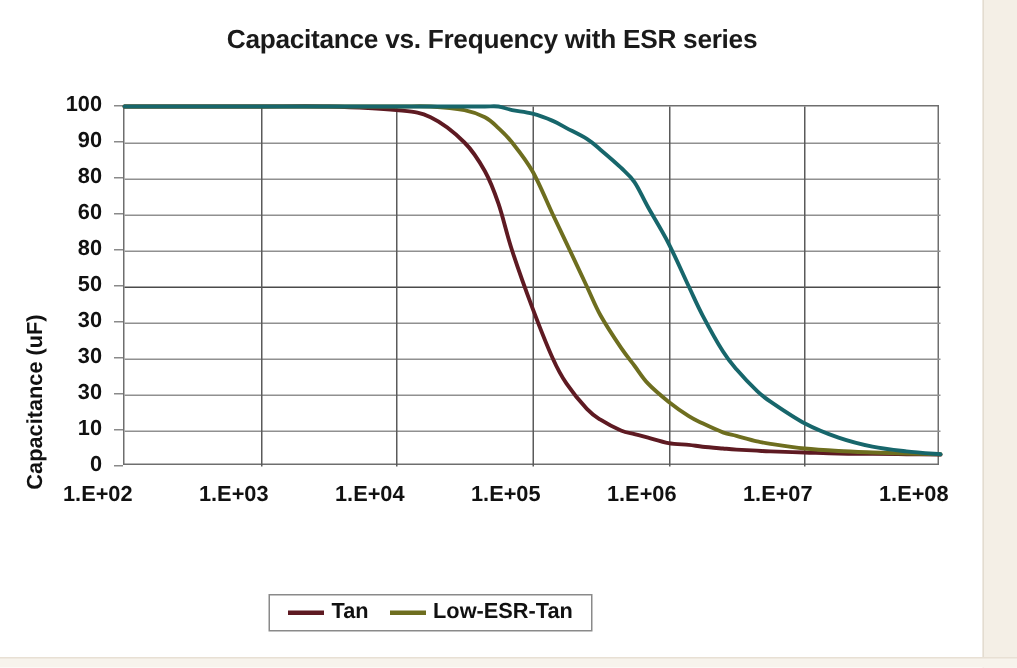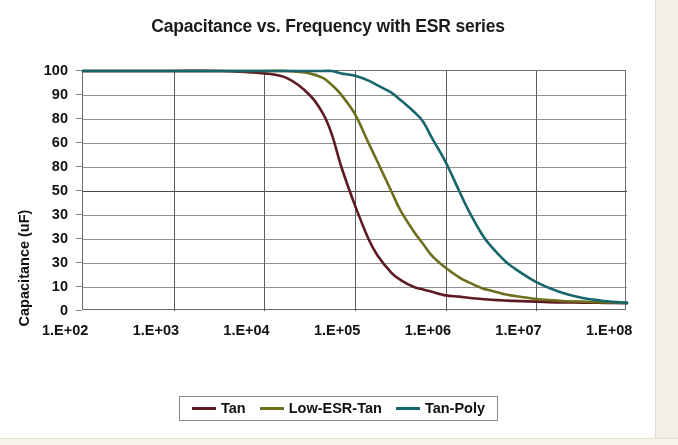--- a/index.html
+++ b/index.html
@@ -245,21 +245,17 @@
 
   <div class="legend" id="legend-host">
       <div class="legend-item">
         <span class="legend-swatch" style="background: rgb(94, 26, 34);"></span>
         <span class="legend-label">Tan</span>
       </div>
       <div class="legend-item">
         <span class="legend-swatch" style="background: rgb(110, 110, 31);"></span>
         <span class="legend-label">Low-ESR-Tan</span>
       </div>
-      <div class="legend-item">
-        <span class="legend-swatch" style="background: rgb(23, 102, 107);"></span>
-        <span class="legend-label">Tan-Poly</span>
-      </div>
     </div>
 
   <div class="edge-strip"></div>
   <div class="bottom-strip"></div>
 </div>
 
 </body></html>

